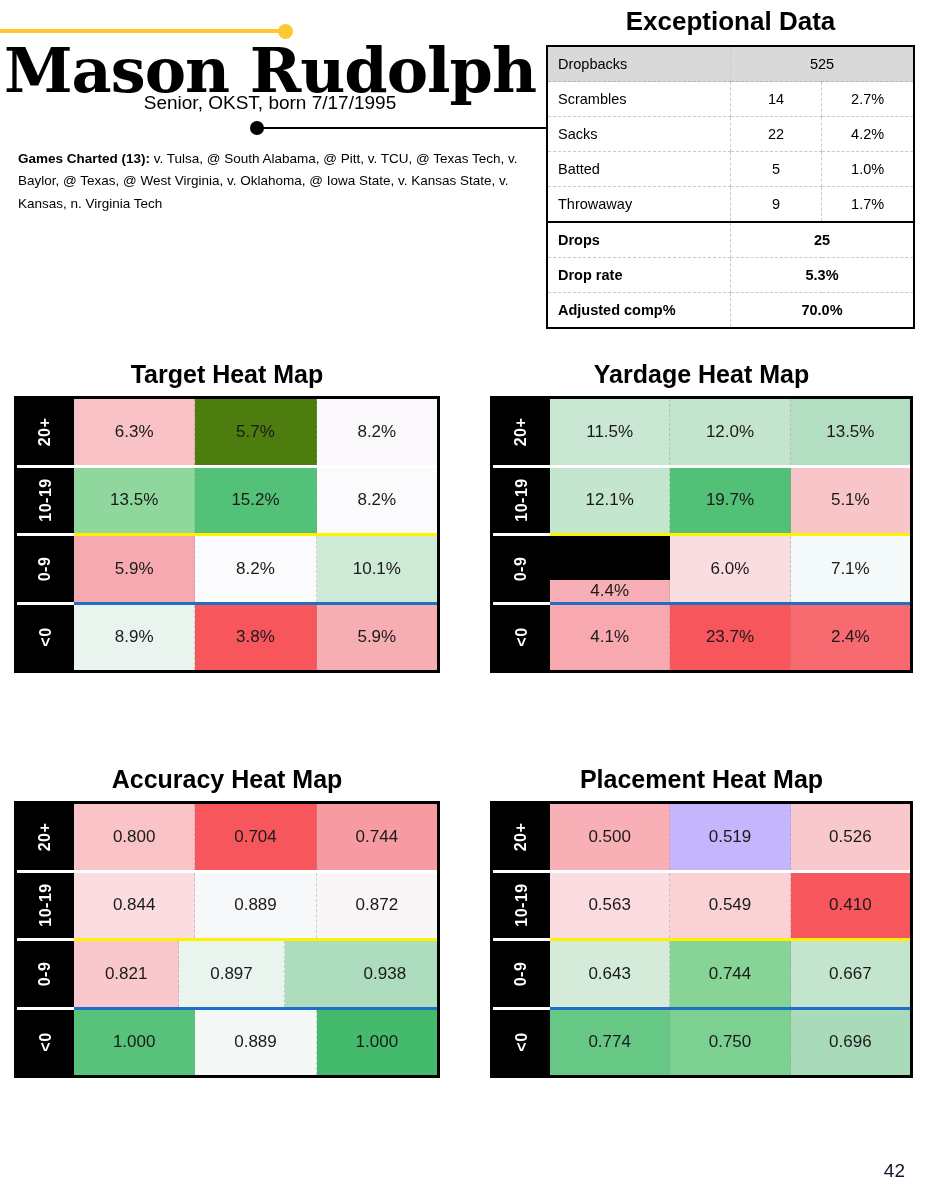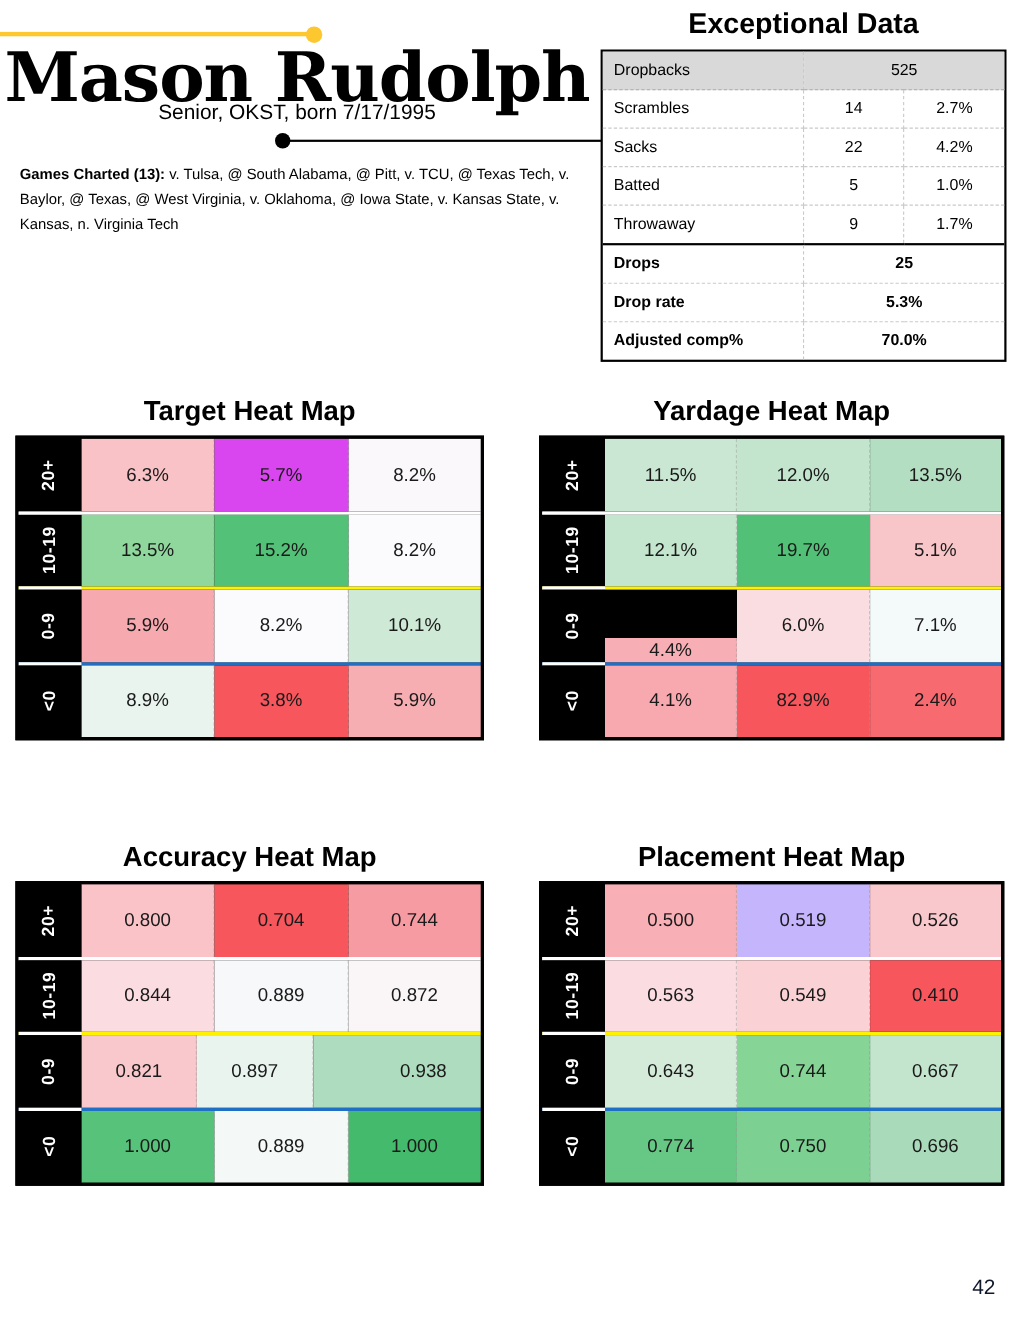--- a/index.html
+++ b/index.html
@@ -283,21 +283,21 @@
 </div>
 
 <div id="heatmaps-container">
     <div class="heatmap-title" style="left: 14px; top: 360px; width: 426px;">Target Heat Map</div>
     <div class="heatmap" style="left: 14px; top: 396px; width: 426px; height: 277px;">
       <div class="hm-row sep-white">
         <div class="hm-rowlabel">
           <span>20+</span>
         </div>
         <div class="hm-cell" style="background: rgb(249, 194, 198);">6.3%</div>
-        <div class="hm-cell" style="background: #d946ef;">5.7%</div>
+        <div class="hm-cell" style="background: #4d7c0f;">5.7%</div>
         <div class="hm-cell" style="background: rgb(250, 248, 251);">8.2%</div>
       </div>
       <div class="hm-row sep-yellow">
         <div class="hm-rowlabel">
           <span>10-19</span>
         </div>
         <div class="hm-cell" style="background: rgb(143, 215, 156);">13.5%</div>
         <div class="hm-cell" style="background: rgb(83, 193, 119);">15.2%</div>
         <div class="hm-cell" style="background: rgb(251, 250, 252);">8.2%</div>
       </div>
@@ -342,21 +342,21 @@
         </div>
         <div class="hm-cell" style="background: rgb(247, 174, 180); margin-top: 44px;">4.4%</div>
         <div class="hm-cell" style="background: rgb(250, 221, 224);">6.0%</div>
         <div class="hm-cell" style="background: rgb(244, 249, 250);">7.1%</div>
       </div>
       <div class="hm-row">
         <div class="hm-rowlabel">
           <span>&lt;0</span>
         </div>
         <div class="hm-cell" style="background: rgb(247, 169, 175);">4.1%</div>
-        <div class="hm-cell" style="background: rgb(246, 86, 92);">82.9%</div>
+        <div class="hm-cell" style="background: rgb(246, 86, 92);">23.7%</div>
         <div class="hm-cell" style="background: rgb(246, 106, 112);">2.4%</div>
       </div>
     </div>
     <div class="heatmap-title" style="left: 14px; top: 765px; width: 426px;">Accuracy Heat Map</div>
     <div class="heatmap" style="left: 14px; top: 801px; width: 426px; height: 277px;">
       <div class="hm-row sep-white">
         <div class="hm-rowlabel">
           <span>20+</span>
         </div>
         <div class="hm-cell" style="background: rgb(249, 195, 199);">0.800</div>

